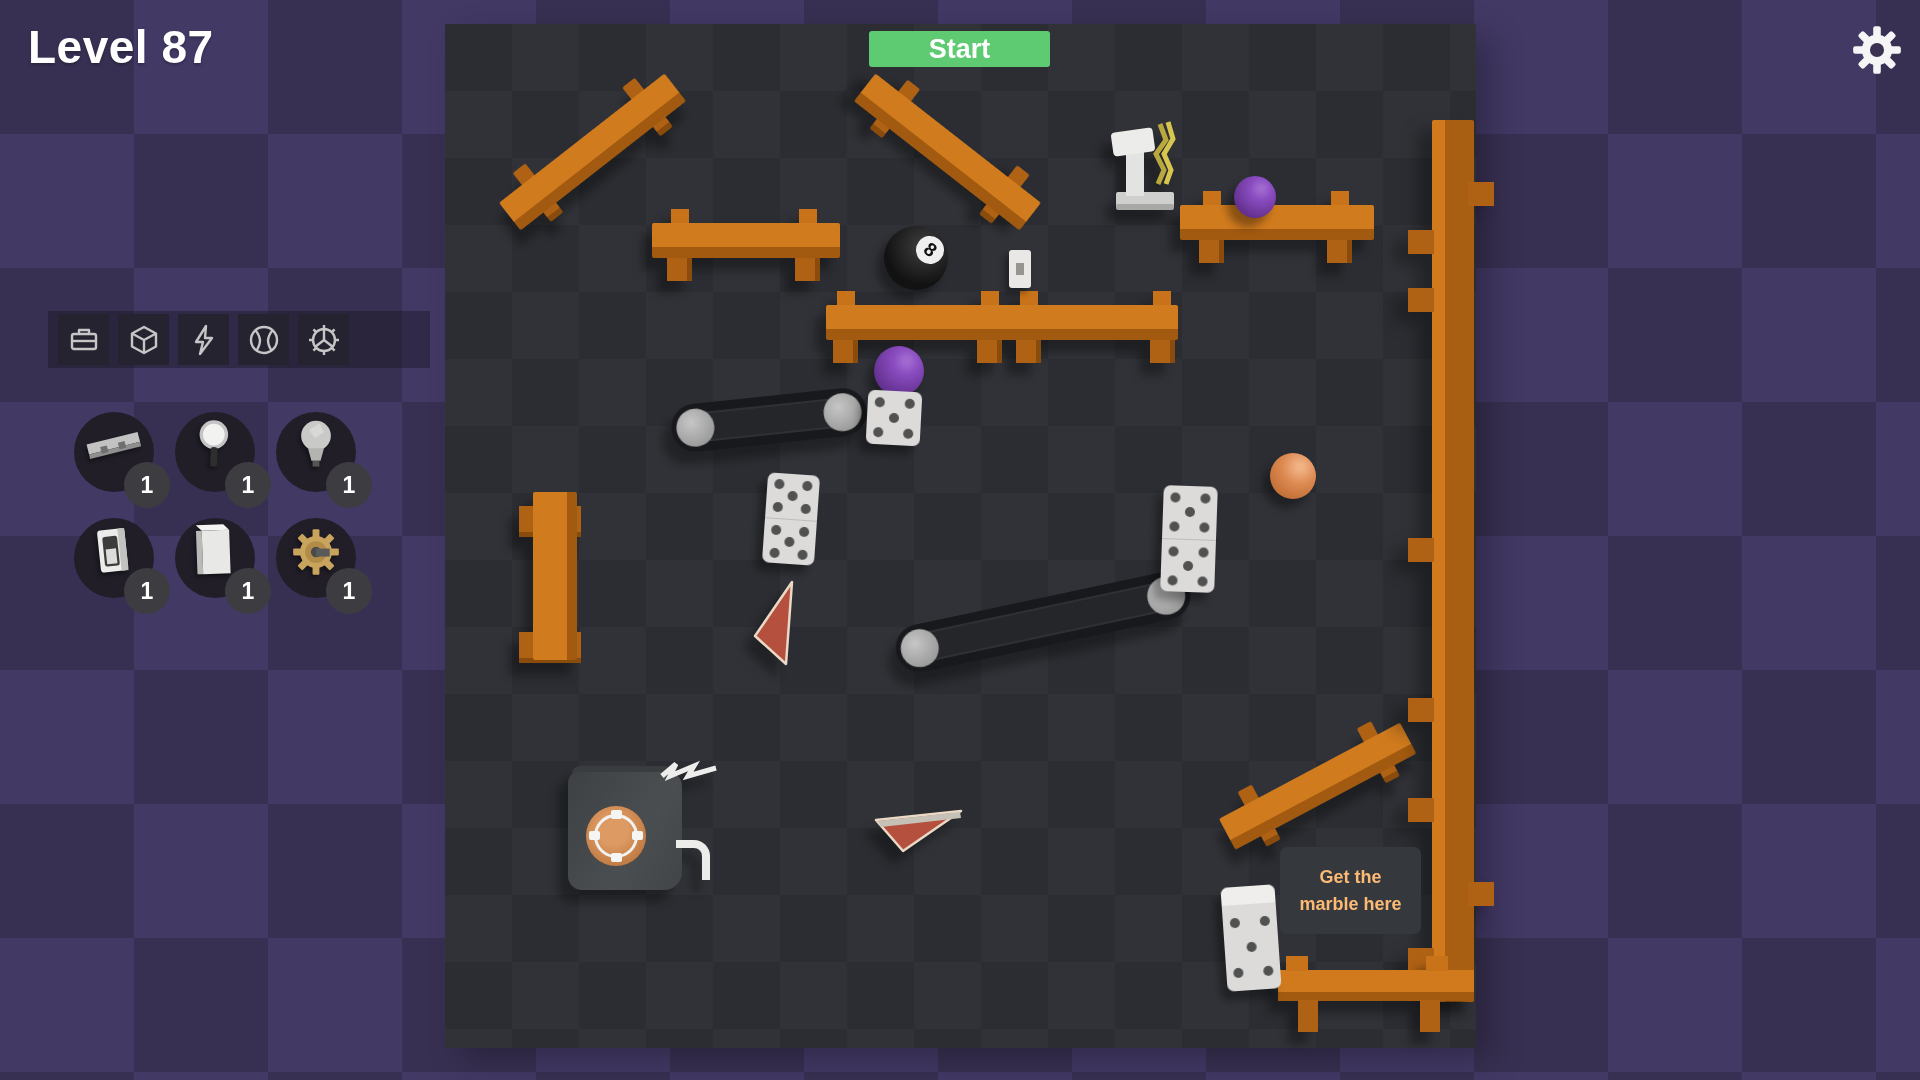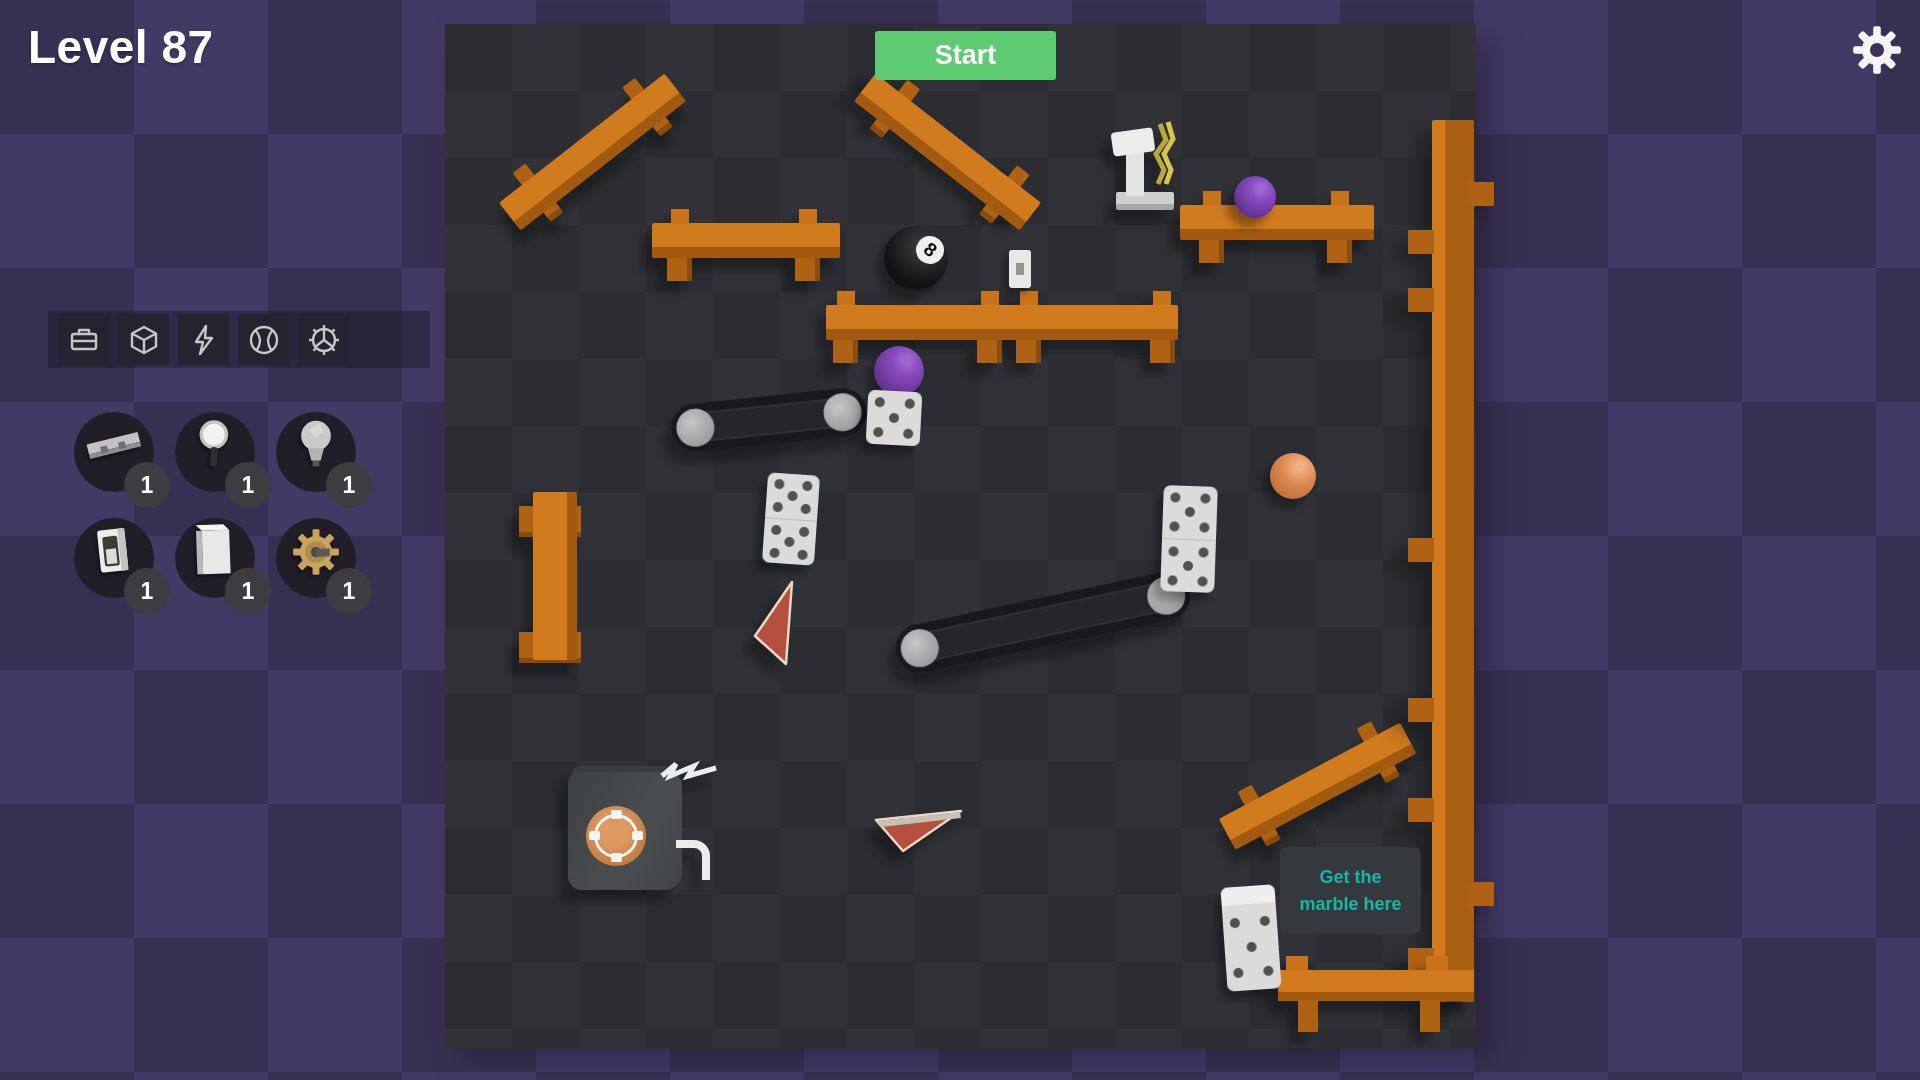--- a/index.html
+++ b/index.html
@@ -4,23 +4,23 @@
 <style>
   html,body{margin:0;padding:0;width:1920px;height:1080px;overflow:hidden;
     font-family:"Liberation Sans", sans-serif;}
   .bg{position:absolute;inset:0;
     background-color:#383052;
     background-image:repeating-conic-gradient(#423965 0 90deg, #383052 0 180deg);
     background-size:268px 268px;}
   
   .level-title{position:absolute;left:28px;top:20px;color:#fff;font-size:46px;font-weight:bold;
     letter-spacing:.5px;text-shadow:0 2px 3px rgba(0,0,0,.25);}
-  .start-btn{position:absolute;left:869px;top:31px;width:181px;height:49px;background:#5ecb72;
+  .start-btn{position:absolute;left:869px;top:31px;width:181px;height:36px;background:#5ecb72;
     border:none;border-radius:3px;color:#fff;font-size:27px;font-weight:bold;
-    font-family:"Liberation Sans",sans-serif;cursor:pointer;margin-left:6px;}
+    font-family:"Liberation Sans",sans-serif;cursor:pointer;}
   .settings{position:absolute;left:1851px;top:24px;width:52px;height:52px;cursor:pointer;}
   
   .cat-strip{position:absolute;left:48px;top:311px;width:382px;height:57px;
     background:rgba(26,23,36,.45);}
   .cat{position:absolute;top:3px;width:51px;height:51px;background:#262330;display:flex;
     align-items:center;justify-content:center;cursor:pointer;}
   
   .inv-item{position:absolute;width:80px;height:80px;border-radius:50%;background:#211e28;
     cursor:pointer;}
   .inv-item svg{position:absolute;left:8px;top:2px;filter:drop-shadow(-2px 3px 2px rgba(0,0,0,.4));}
@@ -77,21 +77,21 @@
     grid-template-rows:repeat(3,1fr);}
   .p5 i{width:10px;height:10px;border-radius:50%;background:#515151;place-self:center;}
   .p5 i:nth-child(1){grid-area:1/1}.p5 i:nth-child(2){grid-area:1/3}
   .p5 i:nth-child(3){grid-area:2/2}.p5 i:nth-child(4){grid-area:3/1}
   .p5 i:nth-child(5){grid-area:3/3}
   .half{position:absolute;left:0;width:100%;height:50%;}
   .half.b{top:50%;border-top:1px solid #bdbcba;}
   .dcap{position:absolute;left:0;top:0;width:100%;height:18px;background:#efeeec;
     border-radius:7px 7px 0 0;}
   
-  .goal{width:141px;height:87px;background:#35383c;border-radius:7px;color:#14b8a6;
+  .goal{width:141px;height:87px;background:#35383c;border-radius:7px;color:#fdba74;
     font-size:18px;font-weight:bold;display:flex;flex-direction:column;align-items:center;
     justify-content:center;line-height:1.45;text-align:center;}
   
   .pot{width:114px;height:118px;}
   .pot .body{position:absolute;inset:0;border-radius:10px 14px 18px 14px;
     background:linear-gradient(120deg,#3e4143,#4b4e51 60%,#424547);}
   .pot .lid{position:absolute;left:4px;top:-6px;width:100px;height:26px;border-radius:8px;
     background:#3a3d3f;}
   .pot .emblem{position:absolute;left:18px;top:34px;width:60px;height:60px;border-radius:50%;
     background:radial-gradient(circle at 45% 40%,#dd9a63 30%,#c07a42 75%,#a96632);}

